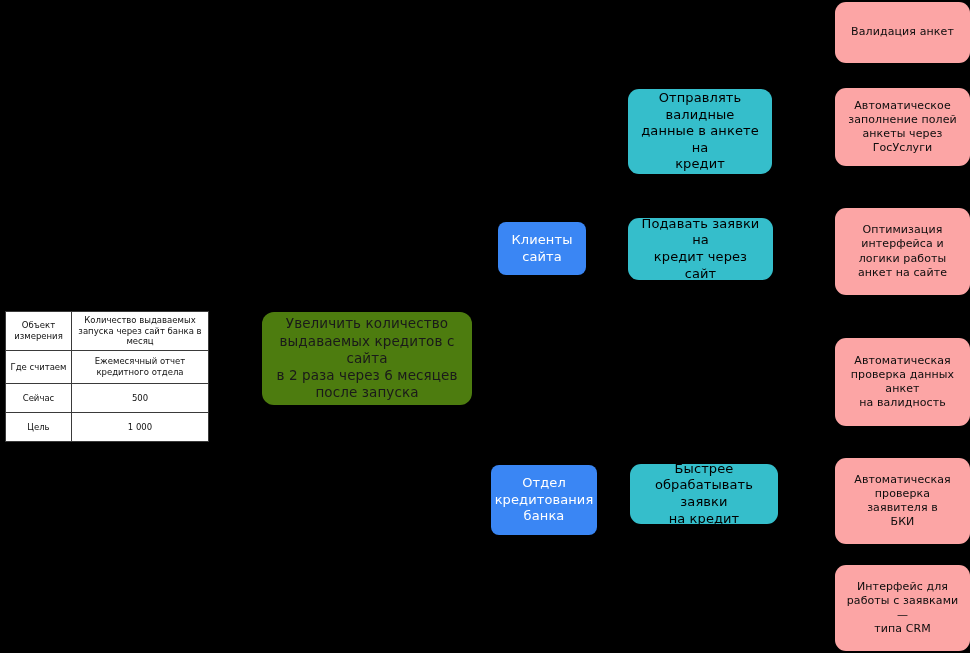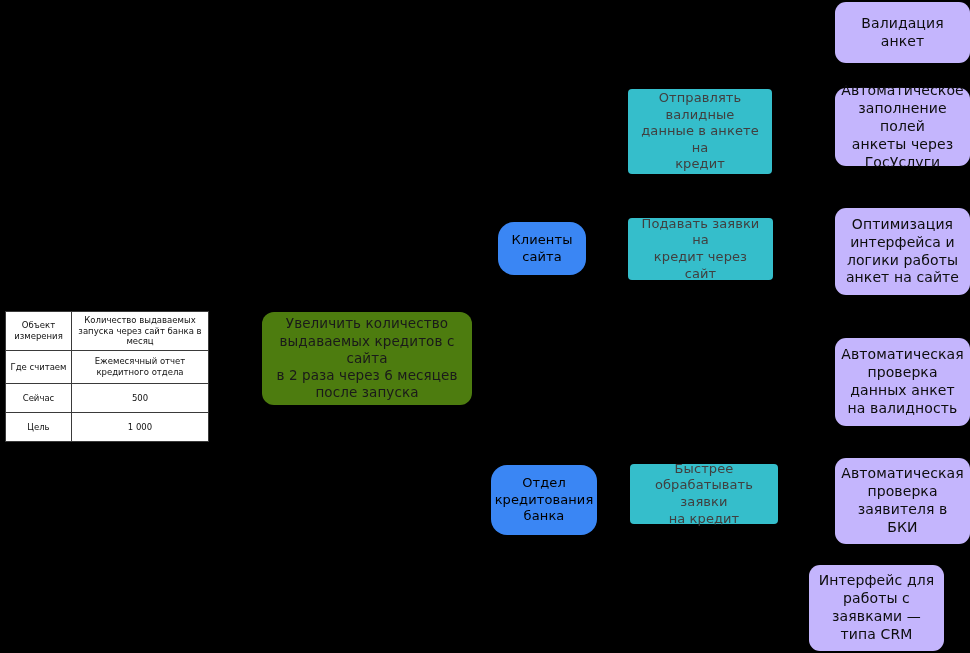--- a/index.html
+++ b/index.html
@@ -41,36 +41,36 @@
 
   .node-goal {
     background: #4d7c0f;
     color: #1a1a1a;
     font-size: 13.5px;
     border-radius: 12px;
   }
 
   .node-actor {
     background: #3A86F4;
-    color: #000000;
+    color: #ffffff;
     font-size: 13px;
-    border-radius: 16px;
+    border-radius: 8px;
   }
 
   .node-job {
     background: #35BECB;
-    color: #404040;
+    color: #000000;
     font-size: 13px;
-    border-radius: 4px;
+    border-radius: 11px;
   }
 
   .node-feature {
-    background: #c4b5fd;
+    background: #fca5a5;
     color: #0d0d0d;
-    font-size: 14px;
+    font-size: 11px;
     border-radius: 11px;
   }
 
   
   #metric-table {
     position: absolute;
     left: 5px;
     top: 311px;
     width: 204px;
     border-collapse: collapse;
@@ -157,17 +157,17 @@
 анкет на сайте</div>
 
   <div class="node node-feature" style="left:835px; top:338px; width:135px; height:88px;">Автоматическая
 проверка данных анкет
 на валидность</div>
 
   <div class="node node-feature" style="left:835px; top:458px; width:135px; height:86px;">Автоматическая
 проверка заявителя в
 БКИ</div>
 
-  <div class="node node-feature" style="left:809px; top:565px; width:135px; height:86px;">Интерфейс для
+  <div class="node node-feature" style="left:835px; top:565px; width:135px; height:86px;">Интерфейс для
 работы с заявками —
 типа CRM</div>
 
 </div>
 
 </body></html>

